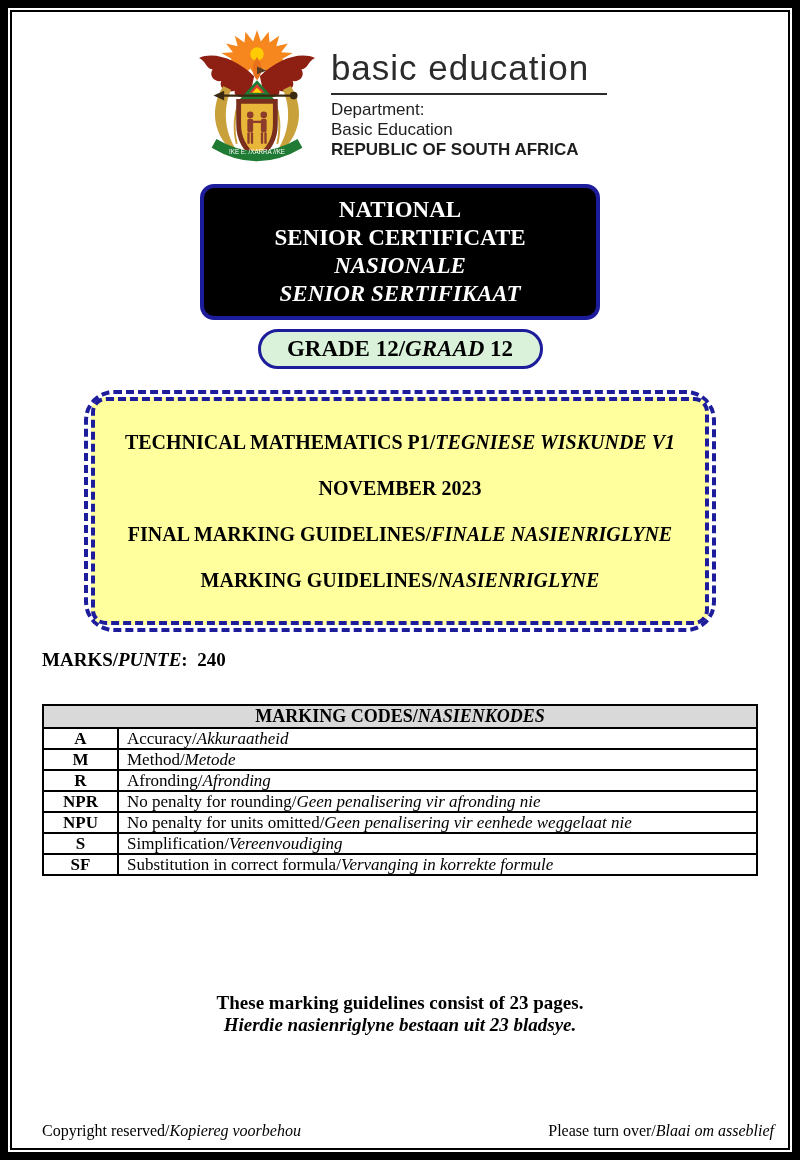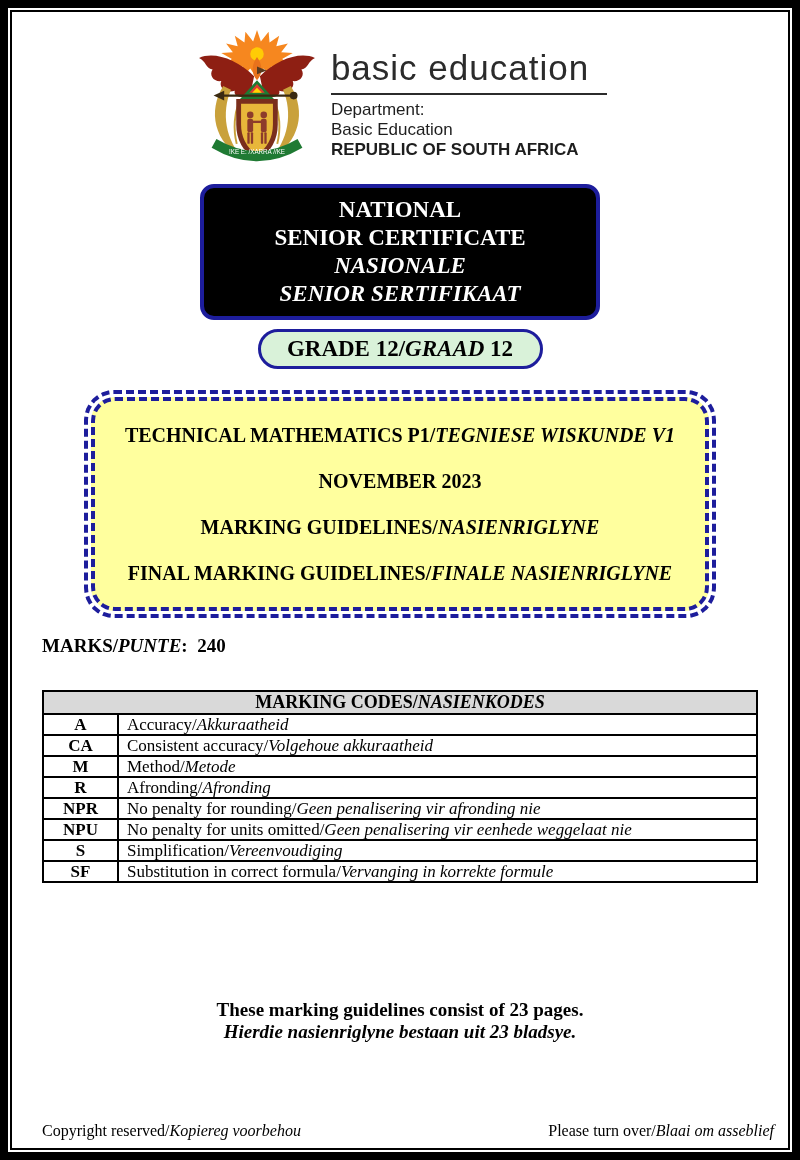--- a/index.html
+++ b/index.html
@@ -24,21 +24,21 @@
   .cert-box{width:400px;margin:14px auto 0;background:var(--box-black);border:4px solid var(--navy);border-radius:14px;padding:8px 0;text-align:center;}
   .cert-box p{color:#fff;font-weight:bold;font-size:23px;line-height:28px;}
   .cert-box p.af{font-style:italic;}
 
   
   .grade-box{width:285px;margin:9px auto 0;background:var(--box-green);border:3px solid var(--navy);border-radius:20px;text-align:center;padding:4px 0;font-size:23px;font-weight:bold;line-height:26px;}
   .it{font-style:italic;}
 
   
   .guide-outer{width:632px;margin:21px auto 0;border:4px dashed var(--navy);border-radius:30px;padding:3px;}
-  .guide-inner{border:4px dashed var(--navy);border-radius:24px;background:var(--box-yellow);padding:21px 8px;text-align:center;}
+  .guide-inner{border:4px dashed var(--navy);border-radius:15px;background:var(--box-yellow);padding:28px 8px;text-align:center;}
   .guide-inner p{font-size:20px;font-weight:bold;line-height:26px;margin-bottom:20px;}
   .guide-inner p:last-child{margin-bottom:0;}
 
   
   .content{padding:0 30px;}
   .marks-line{margin-top:17px;font-size:19px;font-weight:bold;}
 
   
   table.codes{width:100%;border-collapse:collapse;margin-top:33px;}
   table.codes th,table.codes td{border:2px solid #000;font-size:17px;line-height:17px;padding:1px 8px;}
@@ -121,43 +121,39 @@
       <p class="af">NASIONALE</p>
       <p class="af">SENIOR SERTIFIKAAT</p>
     </div>
 
     <div class="grade-box"><span>GRADE 12/</span><span class="it">GRAAD</span><span> 12</span></div>
 
     <div class="guide-outer">
       <div class="guide-inner">
         <p><span>TECHNICAL MATHEMATICS P1/</span><span class="it">TEGNIESE WISKUNDE V1</span></p>
         <p>NOVEMBER 2023</p>
+        <p><span>FINAL MARKING GUIDELINES/</span><span class="it">FINALE NASIENRIGLYNE</span></p>
         <p><span>MARKING GUIDELINES/</span><span class="it">NASIENRIGLYNE</span></p>
-        <p><span>FINAL MARKING GUIDELINES/</span><span class="it">FINALE NASIENRIGLYNE</span></p>
       </div>
     </div>
 
     <div class="content">
 
       <div class="marks-line"><span>MARKS/</span><span class="it">PUNTE</span><span>:</span>&nbsp;&nbsp;<span>240</span></div>
 
       <table class="codes">
         <thead>
           <tr>
             <th colspan="2"><span>MARKING CODES/</span><span class="it">NASIENKODES</span></th>
           </tr>
         </thead>
         <tbody>
           <tr>
               <td class="code">A</td>
               <td><span>Accuracy/</span><span class="it">Akkuraatheid</span></td>
-            </tr>
-            <tr>
-              <td class="code">CA</td>
-              <td><span>Consistent accuracy/</span><span class="it">Volgehoue akkuraatheid</span></td>
             </tr>
             <tr>
               <td class="code">M</td>
               <td><span>Method/</span><span class="it">Metode</span></td>
             </tr>
             <tr>
               <td class="code">R</td>
               <td><span>Afronding/</span><span class="it">Afronding</span></td>
             </tr>
             <tr>

